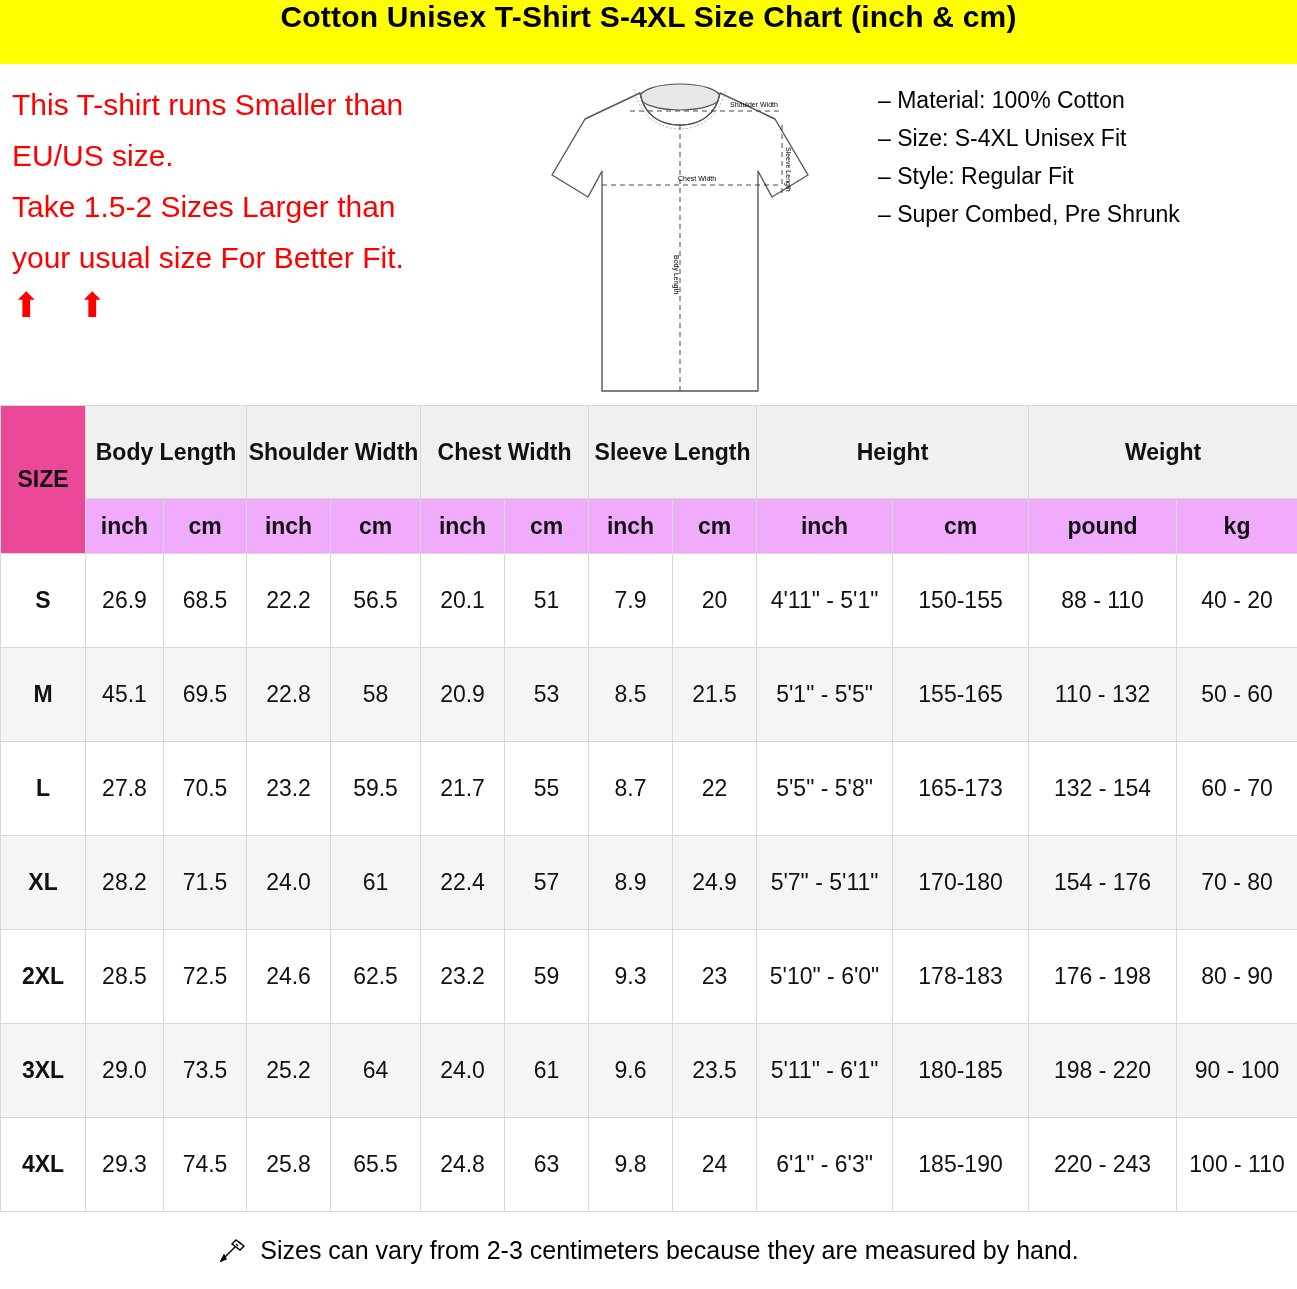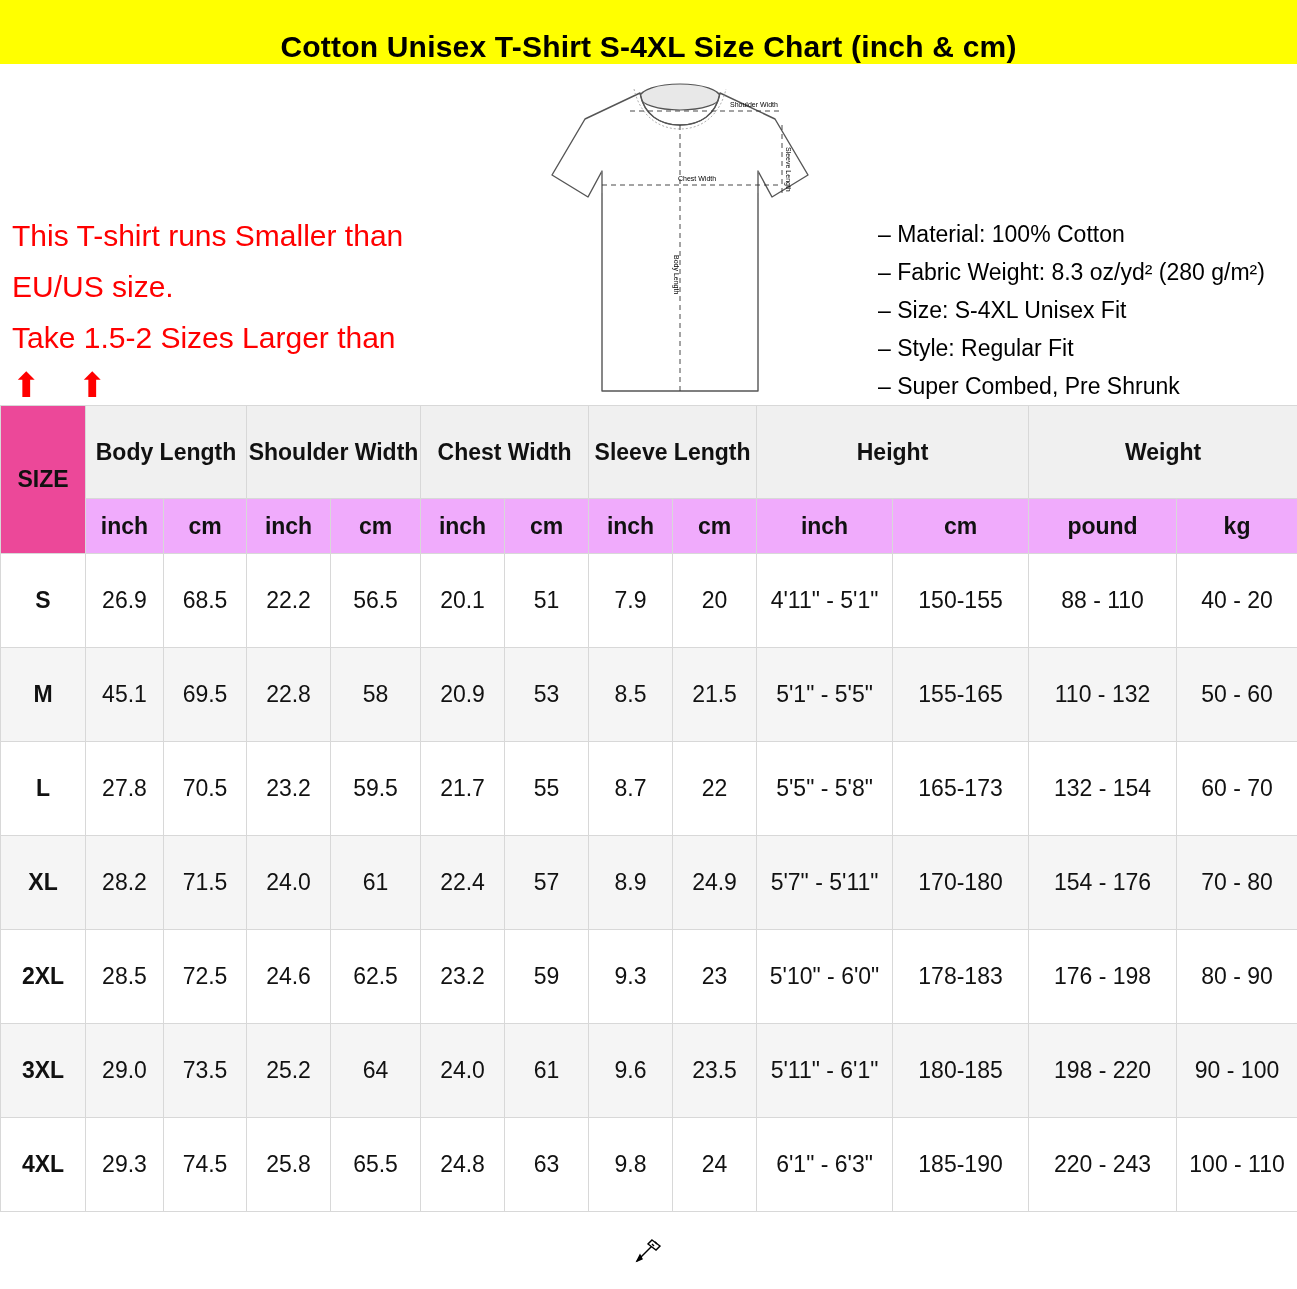--- a/index.html
+++ b/index.html
@@ -19,37 +19,37 @@
     height: 1289px;
     position: relative;
     display: flex;
     flex-direction: column;
   }
   
   .title-bar {
     background: #ffff00;
     height: 72px;
     display: flex;
-    align-items: flex-end;
+    align-items: flex-start;
     justify-content: center;
     border-bottom: 1px solid #ffffff;
   }
   .title-bar .title {
     font-size: 30px;
     font-weight: bold;
     letter-spacing: 0.2px;
     color: #000000;
     text-align: center;
   }
   
   .top-region {
     height: 352px;
     display: flex;
     flex-direction: row;
-    align-items: flex-end;
+    align-items: flex-start;
   }
   .note-col {
     width: 500px;
     padding: 14px 0 0 12px;
     box-sizing: border-box;
   }
   .note-col .note-line {
     color: #ff0000;
     font-size: 30px;
     line-height: 51px;
@@ -145,20 +145,21 @@
   <div class="title-bar">
     <div class="title">Cotton Unisex T-Shirt S-4XL Size Chart (inch &amp; cm)</div>
   </div>
 
   <div class="top-region">
 
     <div class="note-col">
       <div class="note-line">This T-shirt runs Smaller than</div>
       <div class="note-line">EU/US size.</div>
       <div class="note-line">Take 1.5-2 Sizes Larger than</div>
+      <div class="note-line">your usual size For Better Fit.</div>
       <div class="arrows">⬆ ⬆</div>
     </div>
 
     <div class="shirt-col">
       <svg class="shirt-svg" width="300" height="330" viewBox="0 0 300 330">
 
         <ellipse cx="150" cy="22" rx="40" ry="13" fill="#e8e8e8" stroke="#555" stroke-width="1.2"></ellipse>
 
         <path d="M110 18 L55 44 L22 100 L58 122 L72 96 L72 316 L228 316 L228 96 L242 122 L278 100 L245 44 L190 18
                  C186 40 170 50 150 50 C130 50 114 40 110 18 Z" fill="#ffffff" stroke="#555" stroke-width="1.4" stroke-linejoin="round"></path>
@@ -175,21 +176,20 @@
         <line x1="252" y1="50" x2="252" y2="120" stroke="#333" stroke-width="0.9" stroke-dasharray="5,4"></line>
         <text x="200" y="32" font-size="7" font-family="Liberation Sans, sans-serif" fill="#000">Shoulder Width</text>
         <text x="148" y="106" font-size="7" font-family="Liberation Sans, sans-serif" fill="#000">Chest Width</text>
         <text x="144" y="180" font-size="7" font-family="Liberation Sans, sans-serif" fill="#000" transform="rotate(90 144 180)">Body Length</text>
         <text x="256" y="72" font-size="7" font-family="Liberation Sans, sans-serif" fill="#000" transform="rotate(90 256 72)">Sleeve Length</text>
       </svg>
     </div>
 
     <div class="specs-col">
       <div class="spec-line">– Material: 100% Cotton</div>
-      <div class="spec-line">– Fabric Weight: 8.3 oz/yd² (280 g/m²)</div>
       <div class="spec-line">– Size: S-4XL Unisex Fit</div>
       <div class="spec-line">– Style: Regular Fit</div>
       <div class="spec-line">– Super Combed, Pre Shrunk</div>
     </div>
   </div>
 
   <table class="chart-table">
     <colgroup>
       <col style="width:85px">
         <col style="width:78px">
@@ -343,15 +343,16 @@
     <span class="ruler-icon">
       <svg width="30" height="26" viewBox="0 0 30 26">
         <g stroke="#000" stroke-width="1.4" fill="none">
           <path d="M3 23 L22 4"></path>
           <path d="M18 2 L26 8 L22 12 L14 6 Z" fill="#fff"></path>
           <path d="M3 23 L8 21 L6 17 Z" fill="#000"></path>
           <path d="M18 6 L20 8 M21 4 L23 6"></path>
         </g>
       </svg>
     </span>
+    <span class="footer-text">Sizes can vary from 2-3 centimeters because they are measured by hand.</span>
   </div>
 
 </div>
 
 </body></html>

